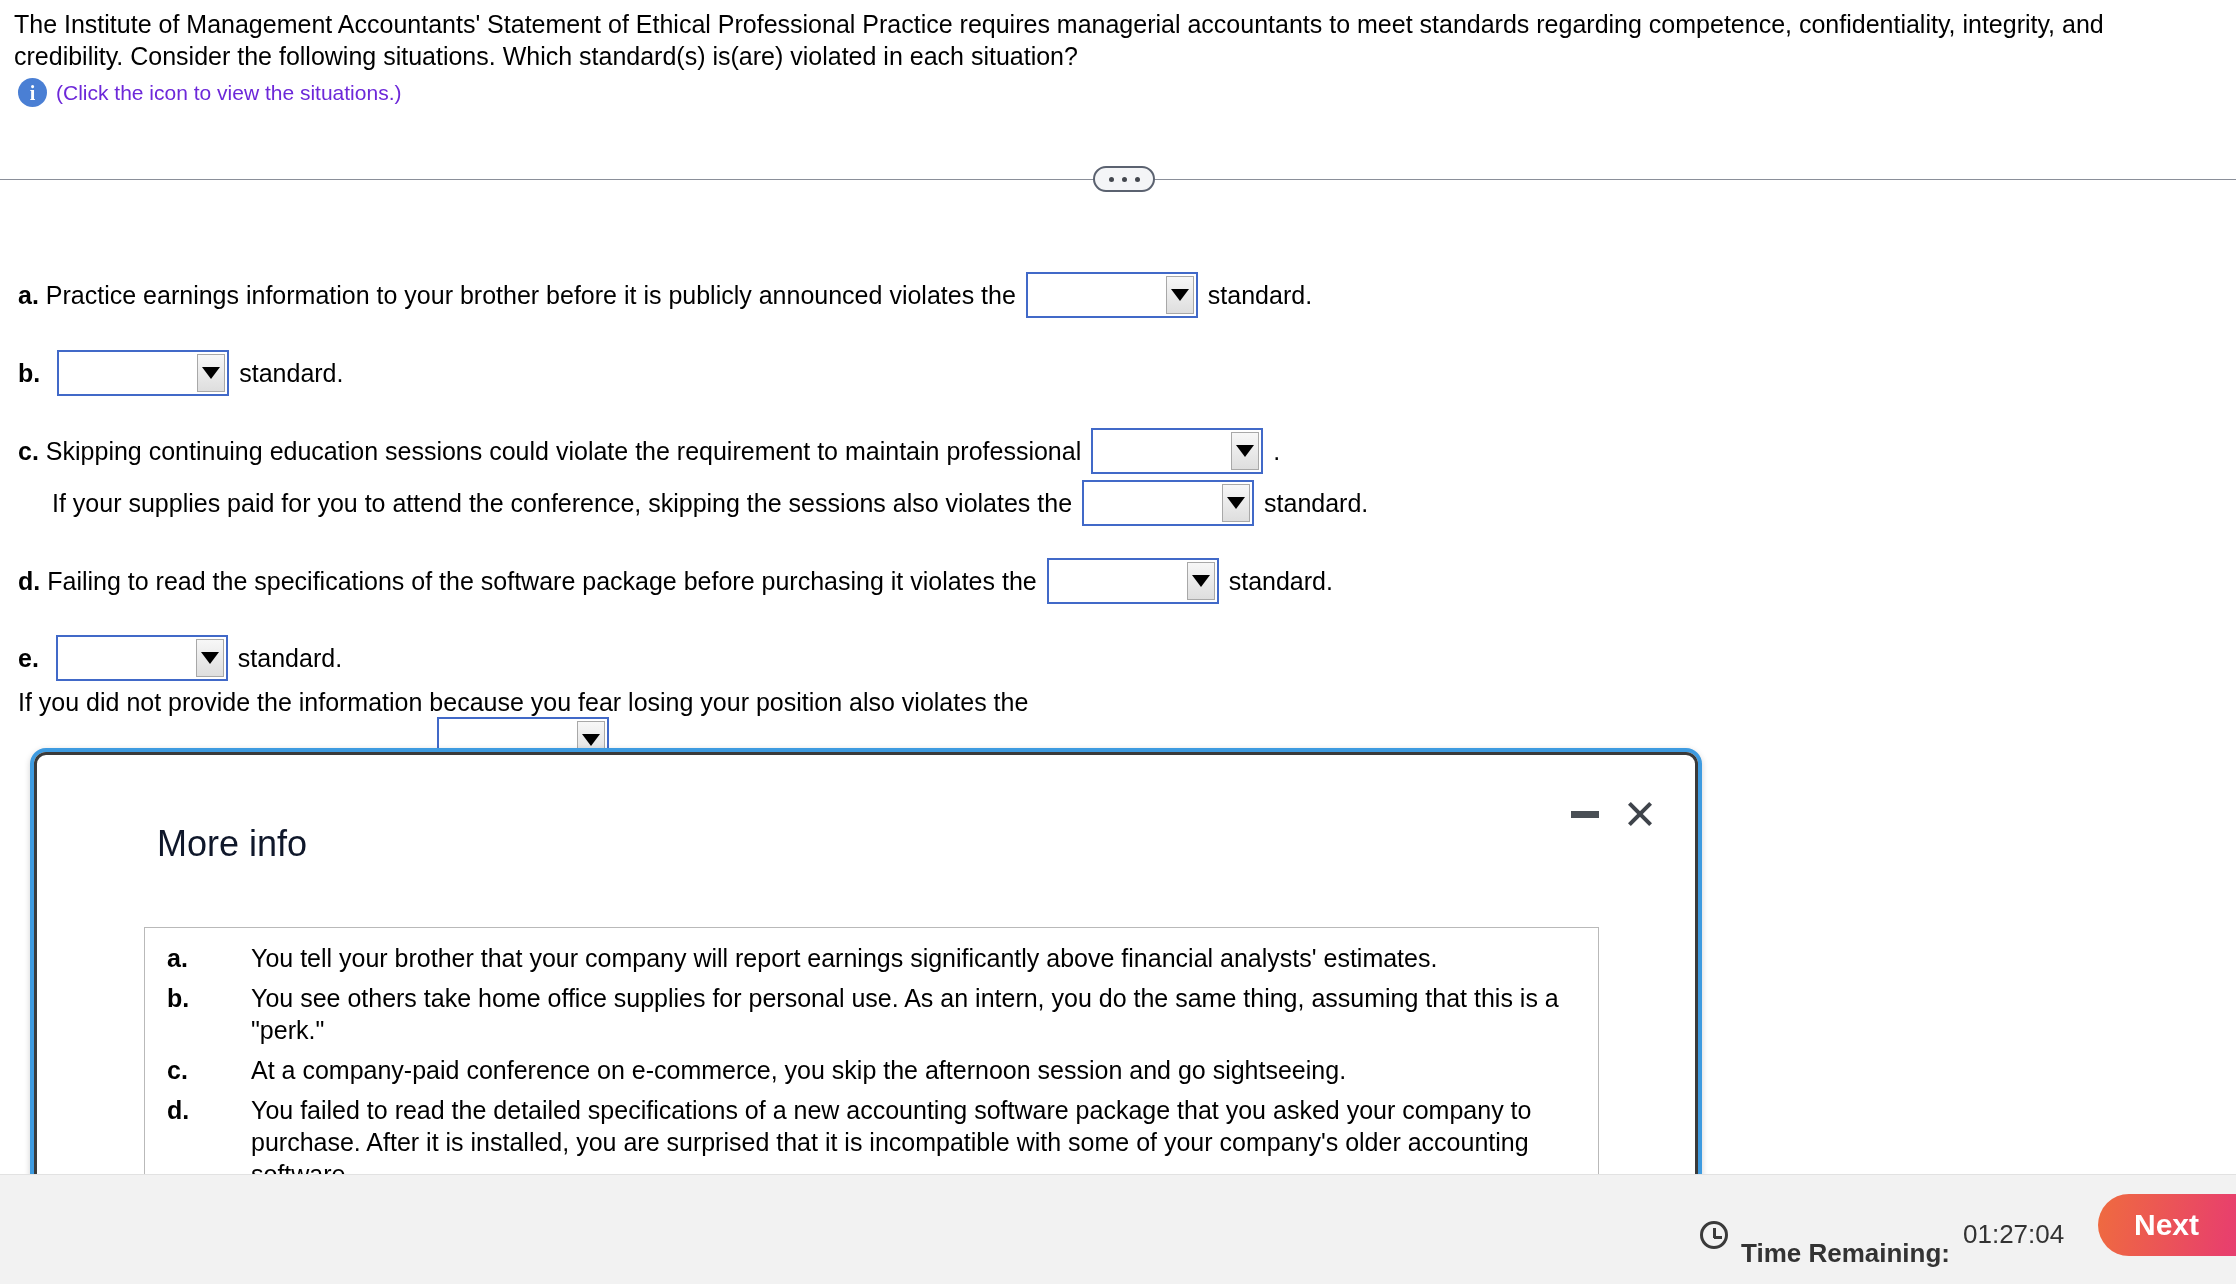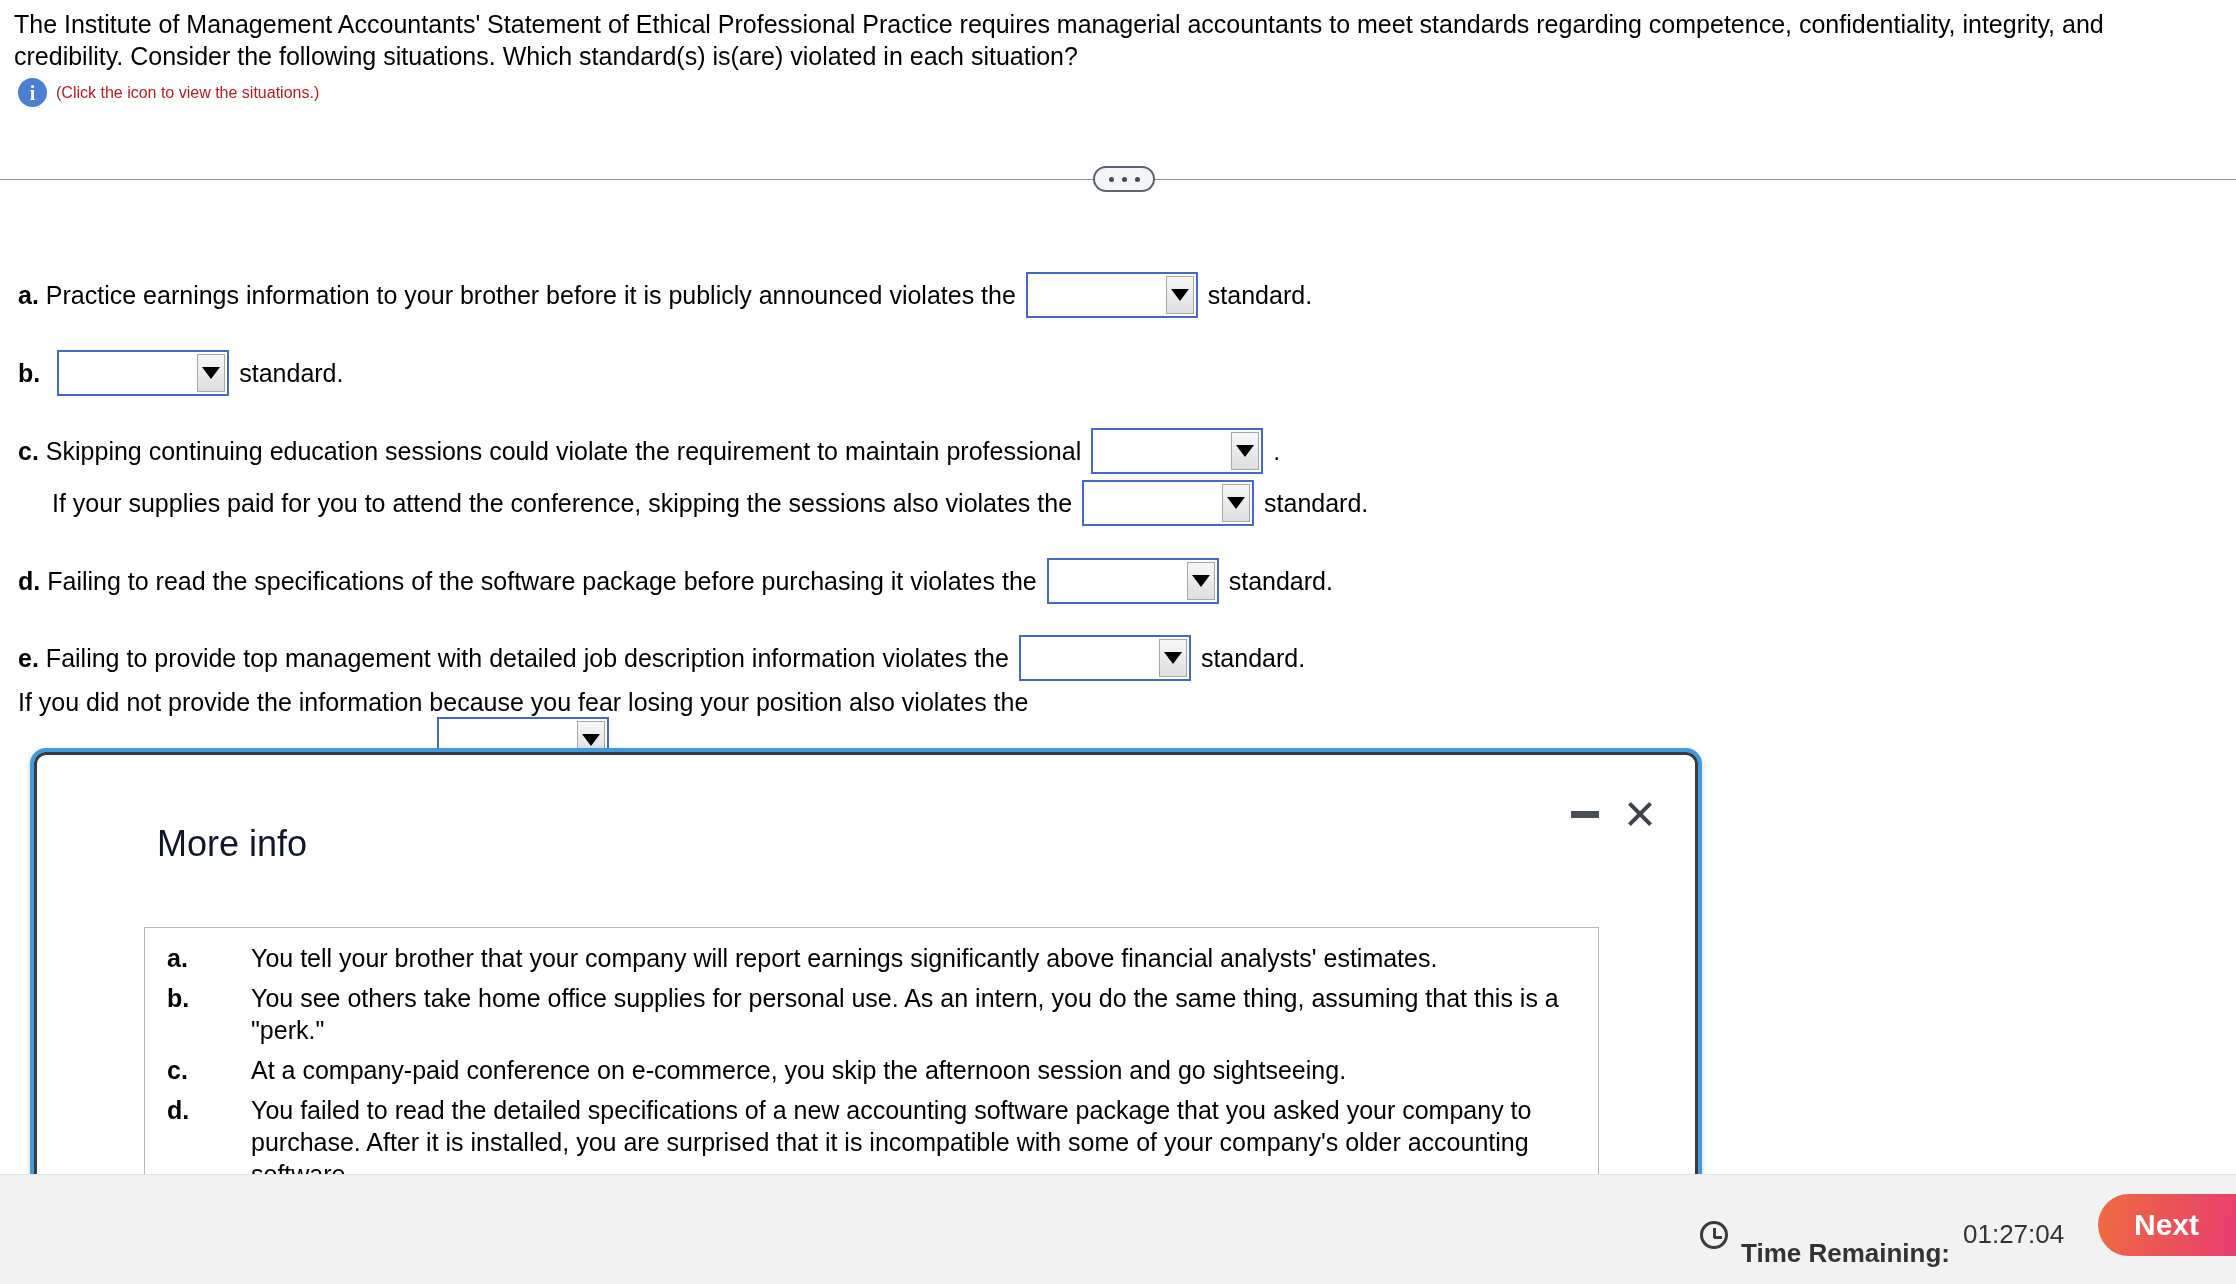--- a/index.html
+++ b/index.html
@@ -40,22 +40,22 @@
     background: #4a7fd4;
     display: inline-flex;
     align-items: center; justify-content: center;
     color: #fff;
     font-size: 20px;
     font-weight: bold;
     font-family: "Liberation Serif", serif;
     line-height: 1;
   }
   .icon-link {
-    color: #b91c1c;
-    font-size: 16px;
+    color: #6d28d9;
+    font-size: 21px;
     line-height: 1;
   }
 
   
   .divider {
     position: absolute;
     left: 0; top: 179px;
     width: 2236px; height: 1px;
     background: #8a8f99;
   }
@@ -322,21 +322,20 @@
     <span class="dd" style="width:172px;">
       <span class="dd-btn">
           <span class="dd-arrow"></span>
         </span>
     </span>
     <span>standard.</span>
   </div>
 
   <div class="qrow" style="top:635px;">
     <span class="lbl">e.</span>
-    <span>Failing to provide top management with detailed job description information violates the</span>
     <span class="dd" style="width:172px;">
       <span class="dd-btn">
           <span class="dd-arrow"></span>
         </span>
     </span>
     <span>standard.</span>
   </div>
 
   <div class="qrow" style="top:687px;flex-direction:column;">
     <span class="sub-indent"></span>

